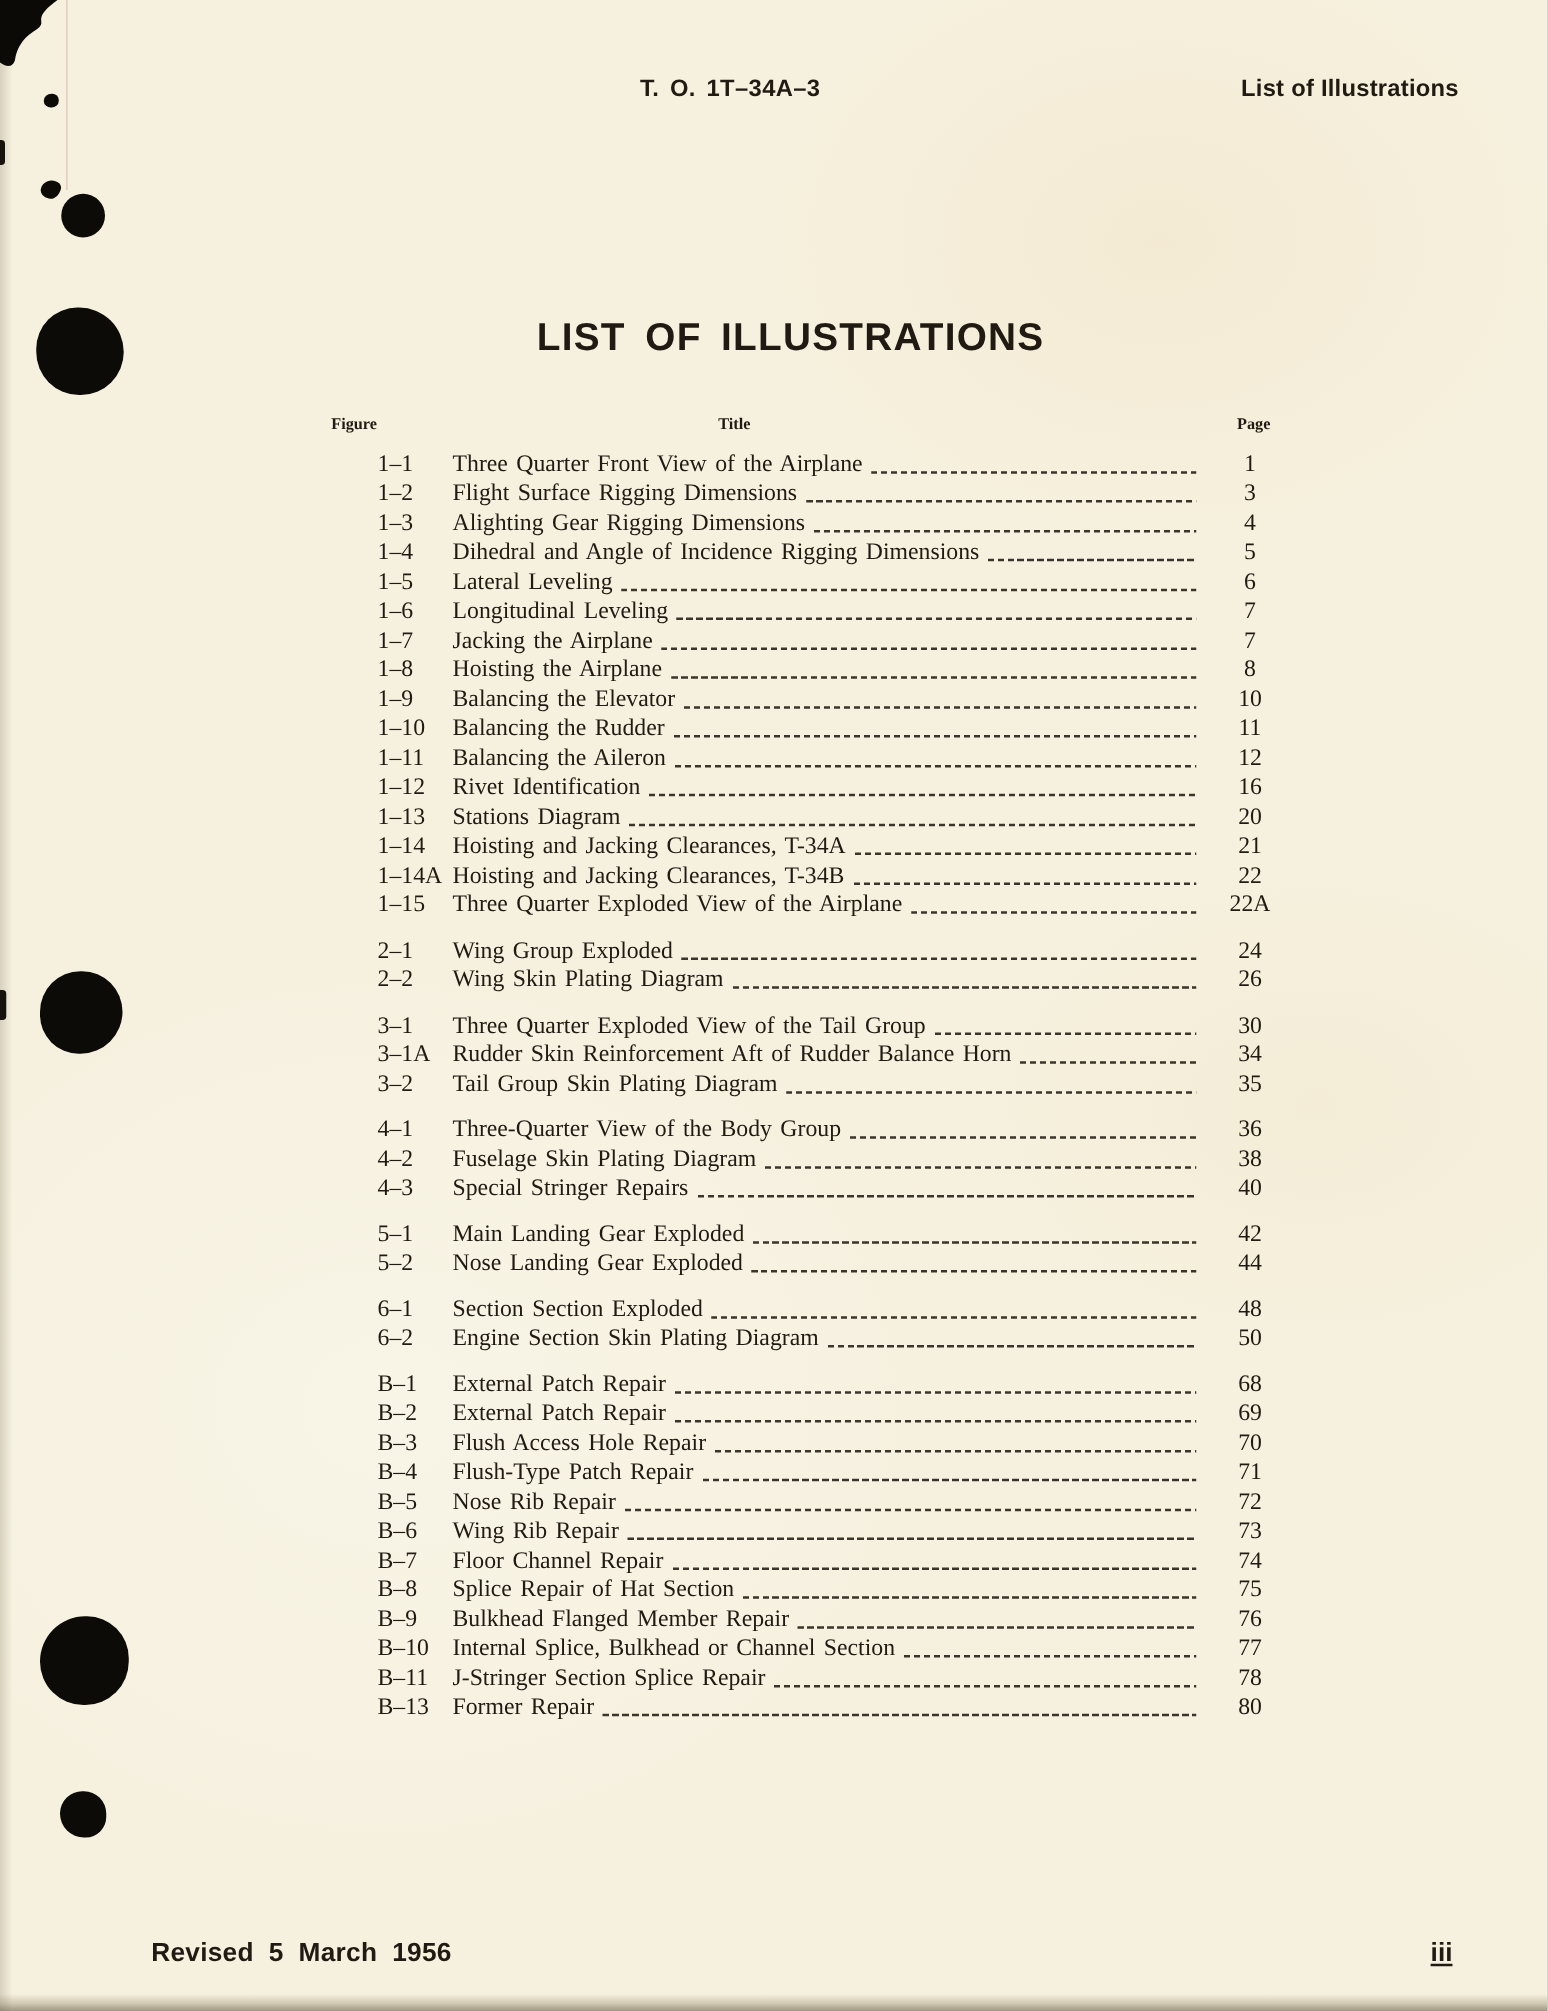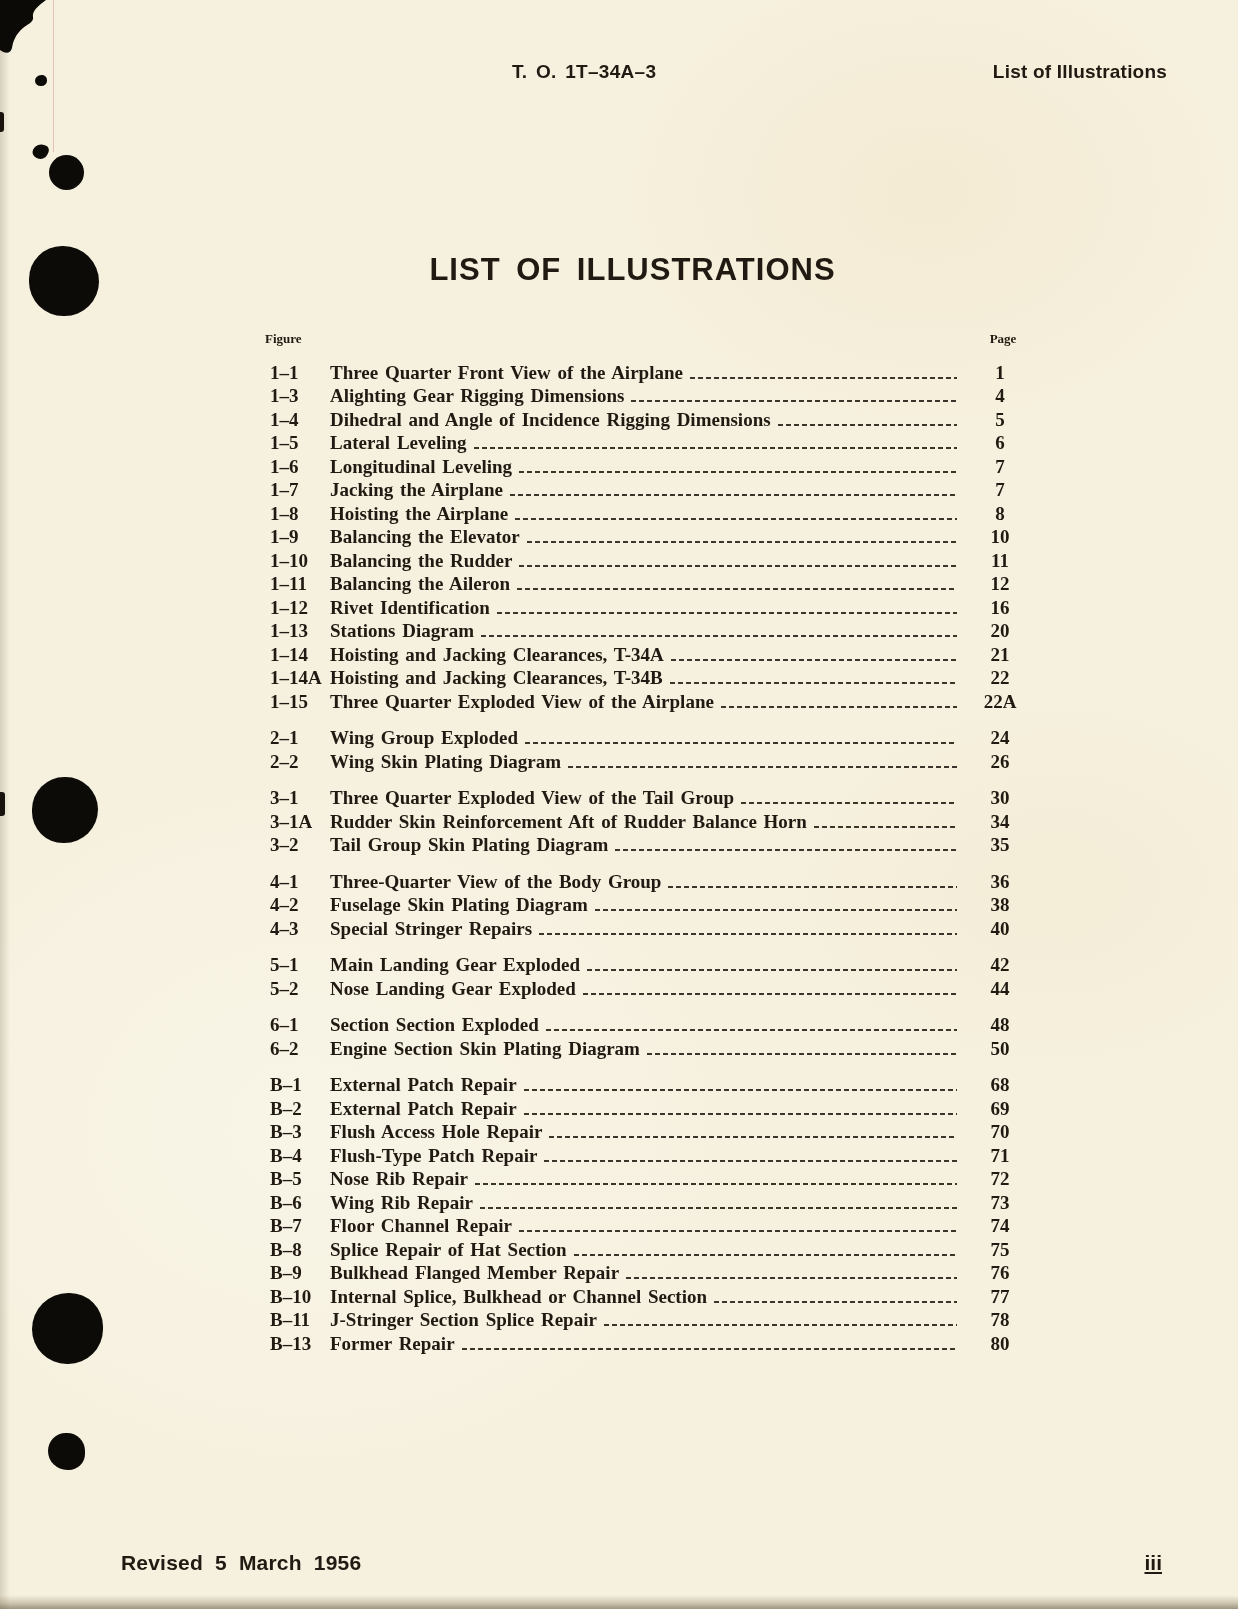--- a/index.html
+++ b/index.html
@@ -53,22 +53,22 @@
   .doc-title { position:absolute; top:252px; left:0; width:1265px; text-align:center;
     font: 700 31px "Liberation Sans", sans-serif; letter-spacing: 1px; word-spacing: 6px; }
 
   .colhead { position:absolute; top:331px; font-size:13px; font-weight:700; }
   .ch-fig  { left:265px; }
   .ch-title{ left:330px; width:515px; text-align:center; }
   .ch-page { left:968px; width:70px; text-align:center; }
 
   .toc { position:absolute; top:360px; left:270px; width:765px; }
   .toc-section { margin-bottom: 13px; }
-  .toc-row { display:flex; align-items:flex-end; height:23.5px;
-    font-size:19px; font-weight:700; white-space:nowrap; word-spacing:2px; }
+  .toc-row { display:flex; align-items:center; height:23.5px;
+    font-size:19px; font-weight:400; white-space:nowrap; word-spacing:2px;margin-left:32px; }
   .toc-row .fig { flex:none; width:60px; }
   .toc-row .ttl { flex:none; }
   .toc-row .leader { flex:1 1 auto; align-self:flex-end; height:2px; margin:0 8px 5px 7px;
     background-image: repeating-linear-gradient(90deg, rgba(32,26,18,0.88) 0 5px, transparent 5px 8px); }
   .toc-row .pg { flex:none; width:70px; text-align:center; }
 
   .ftr-left { position:absolute; top:1551px; left:121px;
     font: 700 21px "Liberation Sans", sans-serif; word-spacing: 6px; letter-spacing: 0.2px; }
   .ftr-right { position:absolute; top:1551px; right:76px;
     font: 700 21px "Liberation Sans", sans-serif; text-decoration: underline; }
@@ -93,29 +93,36 @@
   <div class="hole hole-4"></div>
   <div class="hole hole-5"></div>
   <div class="bottom-shade"></div>
 
   <div class="hdr-center">T. O. 1T–34A–3</div>
   <div class="hdr-right">List of Illustrations</div>
 
   <div class="doc-title">LIST OF ILLUSTRATIONS</div>
 
   <div class="colhead ch-fig">Figure</div>
+  <div class="colhead ch-title">Title</div>
   <div class="colhead ch-page">Page</div>
 
   <div class="toc">
       <div class="toc-section">
         <div class="toc-row">
     <span class="fig">1–1</span>
     <span class="ttl">Three Quarter Front View of the Airplane</span>
     <span class="leader"></span>
     <span class="pg">1</span>
+  </div>
+        <div class="toc-row">
+    <span class="fig">1–2</span>
+    <span class="ttl">Flight Surface Rigging Dimensions</span>
+    <span class="leader"></span>
+    <span class="pg">3</span>
   </div>
         <div class="toc-row">
     <span class="fig">1–3</span>
     <span class="ttl">Alighting Gear Rigging Dimensions</span>
     <span class="leader"></span>
     <span class="pg">4</span>
   </div>
         <div class="toc-row">
     <span class="fig">1–4</span>
     <span class="ttl">Dihedral and Angle of Incidence Rigging Dimensions</span>

